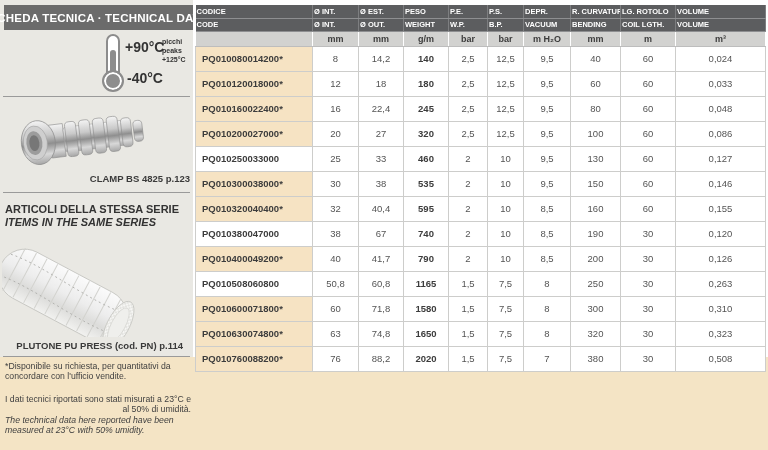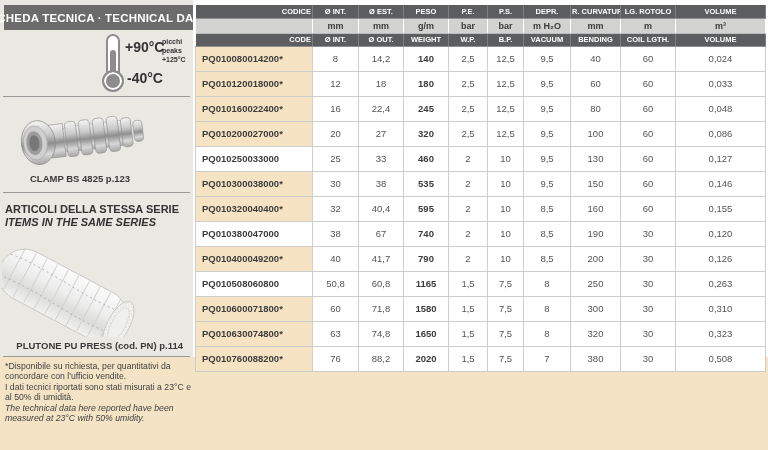--- a/index.html
+++ b/index.html
@@ -29,46 +29,46 @@
   .thermo-fill { position:absolute; left:2px; top:14px; width:6px; height:28px; background:#8d8d8d; border-radius:3px 3px 0 0; }
   .thermo-bulb {
     position:absolute; left:102px; top:70px; width:22px; height:22px; border-radius:50%;
     border:2px solid #8c8c8c; background:#8d8d8d; box-shadow:inset 0 0 0 2px #fff; z-index:2;
   }
   .temp-max { position:absolute; left:125px; top:39px; font-size:14px; font-weight:bold; color:#333; }
   .temp-min { position:absolute; left:127px; top:70px; font-size:14px; font-weight:bold; color:#333; }
   .peaks { position:absolute; left:162px; top:37px; font-size:7px; font-weight:bold; line-height:9px; color:#333; }
 
   .fitting-img { position:absolute; left:14px; top:101px; }
-  .fitting-caption { position:absolute; left:30px; top:173px; width:160px; text-align:left; font-size:9.5px; font-weight:bold; color:#3a3a3a; }
+  .fitting-caption { position:absolute; left:30px; top:173px; width:160px; text-align:right; font-size:9.5px; font-weight:bold; color:#3a3a3a; }
 
   .series-title { position:absolute; left:5px; top:203px; font-size:11px; font-weight:bold; line-height:13px; color:#333; }
   .series-title .en { font-style:italic; }
 
   .hose-img { position:absolute; left:2px; top:232px; }
   .hose-caption { position:absolute; left:10px; top:340px; width:173px; text-align:right; font-size:9.5px; font-weight:bold; color:#3a3a3a; }
 
   .notes { position:absolute; left:5px; top:361px; width:186px; font-size:8.7px; line-height:10.4px; color:#3f3f3f; z-index:2; }
   .notes p { margin:0; }
   .notes p.it { font-style:italic; }
-  .notes p.gap { margin-top:0; }
+  .notes p.gap { margin-top:12px;text-align:right; }
 
   
   table.data {
     position:absolute; left:195px; top:5px; width:571px; z-index:2;
     border-collapse:collapse; table-layout:fixed;
   }
   .c0{width:117px}.c1{width:46px}.c2{width:45px}.c3{width:45px}.c4{width:39px}
   .c5{width:36px}.c6{width:47px}.c7{width:50px}.c8{width:55px}.c9{width:auto}
   table.data th {
     background:#5c5d5f; color:#fff; font-size:7.5px; font-weight:bold; height:13px;
-    text-align:center; border-right:1px solid #7d7e80; border-bottom:1px solid #8e8f91;
+    text-align:left; border-right:1px solid #7d7e80; border-bottom:1px solid #8e8f91;
     white-space:nowrap; overflow:hidden; padding:0 1px;
   }
-  table.data th.code-col { text-align:right; }
+  table.data th.code-col { text-align:left; }
   table.data td.unit {
     background:#d2d2d0; color:#3c3c3c; font-size:9px; font-weight:bold; height:15px;
     text-align:center; border-right:1px solid #ffffff; border-bottom:1px solid #bdbdbd;
   }
   table.data tbody td {
     background:#fff; font-size:9.5px; color:#545454; height:25px; text-align:center;
     border:1px solid #cdcdcb;
   }
   table.data tbody td.code-cell {
     font-weight:bold; color:#3c3c3c; font-size:9.5px; text-align:left; padding-left:6px;
@@ -190,43 +190,43 @@
           <th class="c2">Ø EST.</th>
           <th class="c3">PESO</th>
           <th class="c4">P.E.</th>
           <th class="c5">P.S.</th>
           <th class="c6">DEPR.</th>
           <th class="c7">R. CURVATURA</th>
           <th class="c8">LG. ROTOLO</th>
           <th class="c9">VOLUME</th>
         </tr>
       <tr>
+          <th class="c0 code-col">CODE</th>
+          <th class="c1">Ø INT.</th>
+          <th class="c2">Ø OUT.</th>
+          <th class="c3">WEIGHT</th>
+          <th class="c4">W.P.</th>
+          <th class="c5">B.P.</th>
+          <th class="c6">VACUUM</th>
+          <th class="c7">BENDING</th>
+          <th class="c8">COIL LGTH.</th>
+          <th class="c9">VOLUME</th>
+        </tr>
+      <tr>
           <td class="c0 code-col unit"></td>
           <td class="c1 unit">mm</td>
           <td class="c2 unit">mm</td>
           <td class="c3 unit">g/m</td>
           <td class="c4 unit">bar</td>
           <td class="c5 unit">bar</td>
           <td class="c6 unit">m H₂O</td>
           <td class="c7 unit">mm</td>
           <td class="c8 unit">m</td>
           <td class="c9 unit">m³</td>
         </tr>
-      <tr>
-          <th class="c0 code-col">CODE</th>
-          <th class="c1">Ø INT.</th>
-          <th class="c2">Ø OUT.</th>
-          <th class="c3">WEIGHT</th>
-          <th class="c4">W.P.</th>
-          <th class="c5">B.P.</th>
-          <th class="c6">VACUUM</th>
-          <th class="c7">BENDING</th>
-          <th class="c8">COIL LGTH.</th>
-          <th class="c9">VOLUME</th>
-        </tr>
     </thead>
     <tbody>
         <tr>
           <td class="c0 code-cell hl">PQ010080014200*</td>
           <td class="c1">8</td>
           <td class="c2">14,2</td>
           <td class="c3 bold">140</td>
           <td class="c4">2,5</td>
           <td class="c5">12,5</td>
           <td class="c6">9,5</td>

